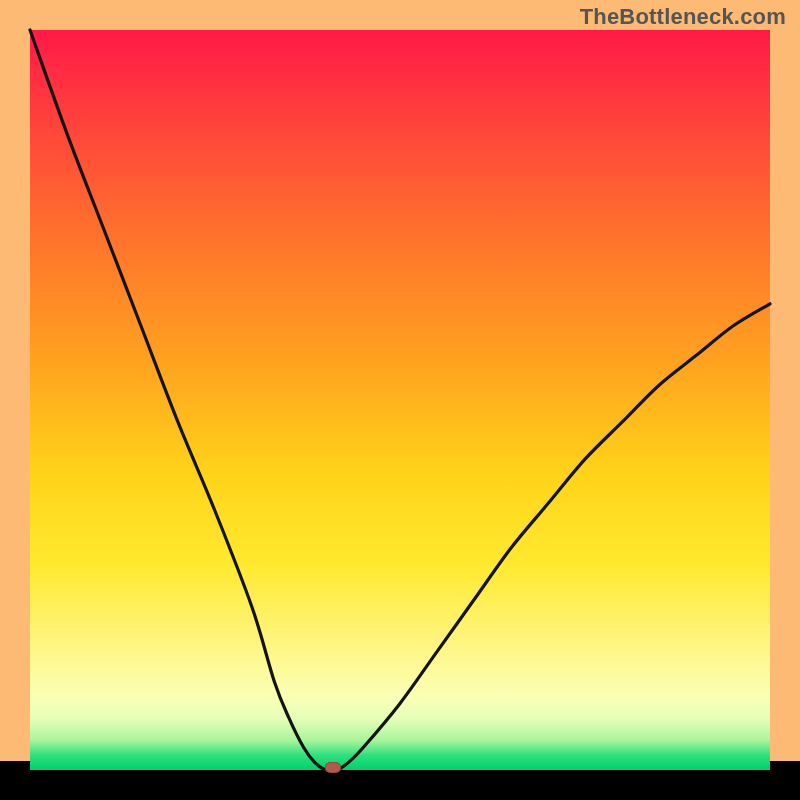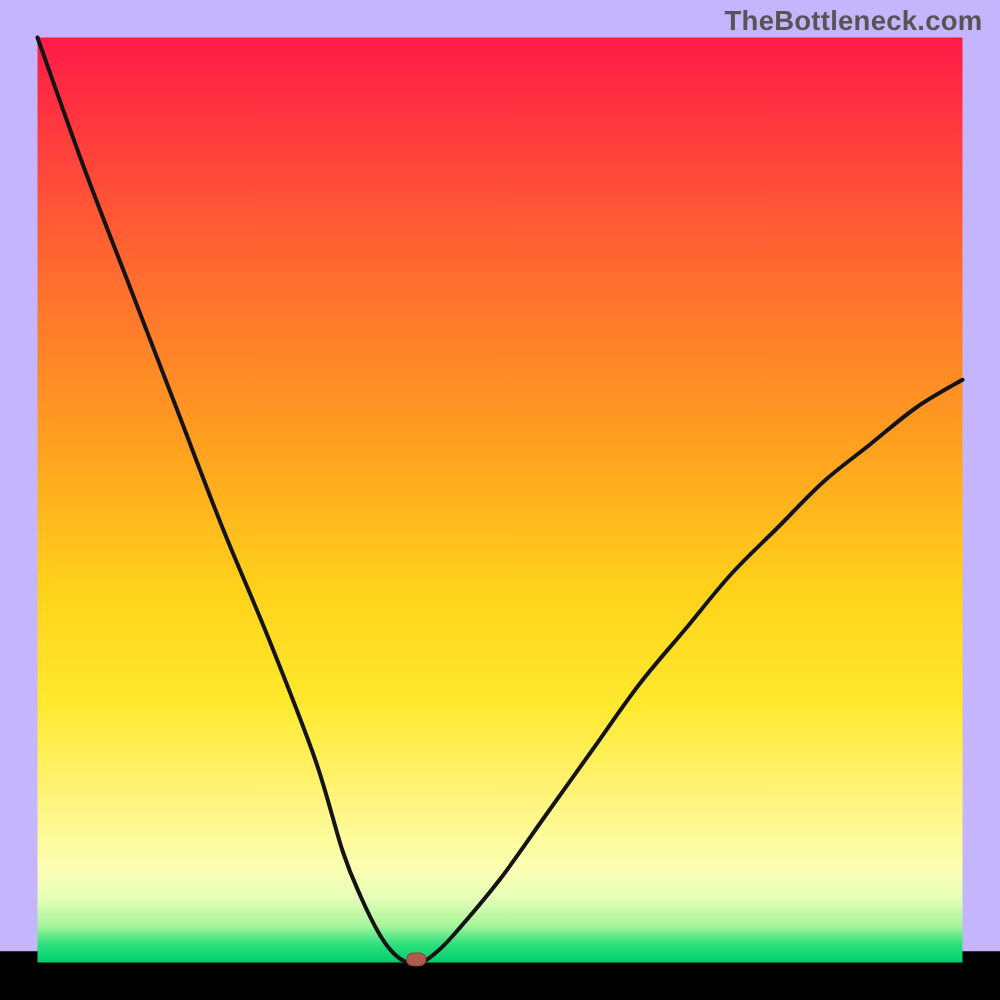--- a/index.html
+++ b/index.html
@@ -8,21 +8,21 @@
     width: 800px;
     height: 800px;
     overflow: hidden;
     font-family: Arial, Helvetica, sans-serif;
     background: #000;
   }
   .frame {
     position: relative;
     width: 800px;
     height: 761px;
-    background: #c4b5fd;
+    background: #fdba74;
     text-align: right;
   }
   .watermark {
     position: absolute;
     top: 4px;
     right: 14px;
     color: #555;
     font-size: 22px;
     font-weight: 600;
     letter-spacing: 0.2px;

